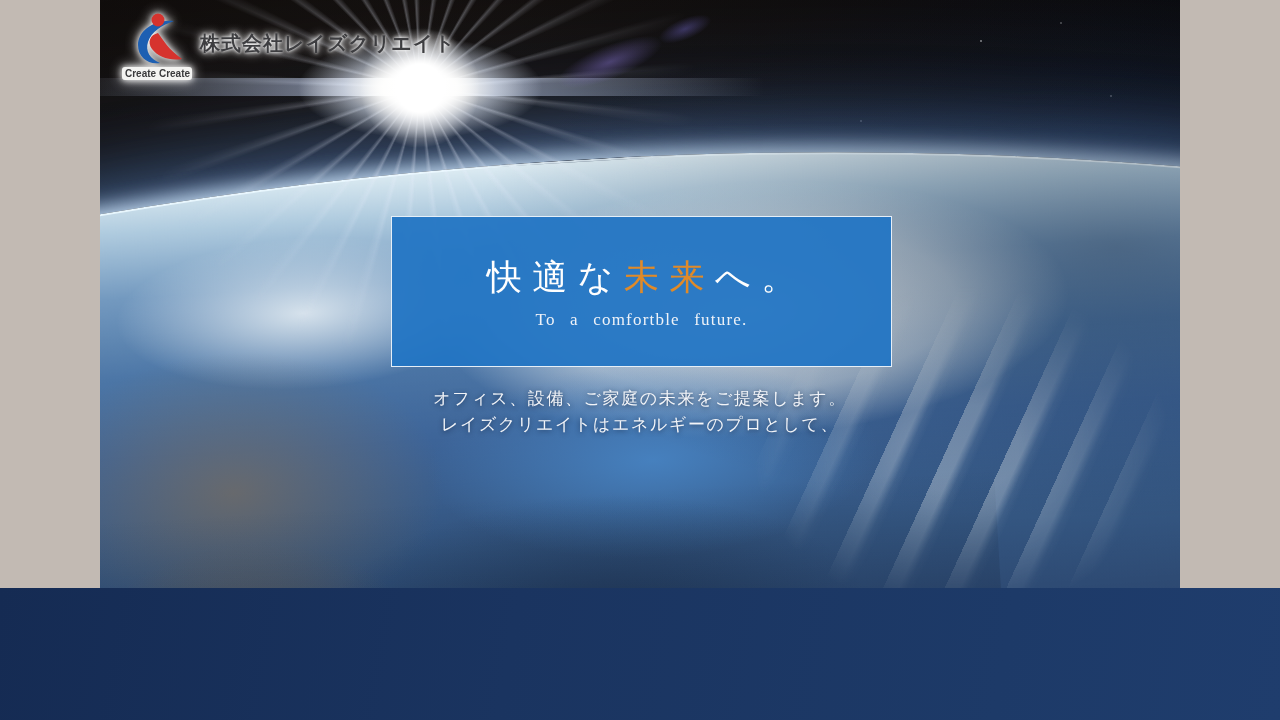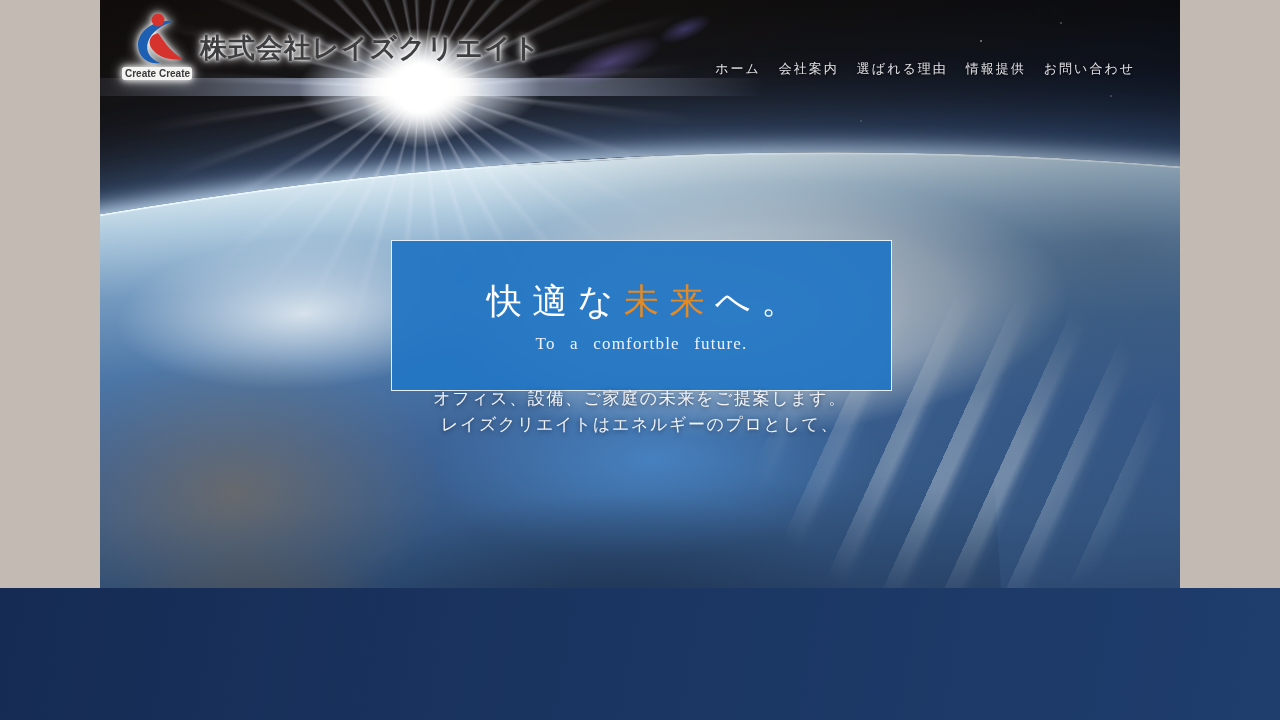--- a/index.html
+++ b/index.html
@@ -79,28 +79,28 @@
       radial-gradient(ellipse 1000px 420px at 94% 42%, rgba(10,16,28,.35), transparent 65%),
       linear-gradient(180deg, rgba(4,4,6,.30) 0px, rgba(4,4,6,0) 130px); }
 
   
   .site-header { position:absolute; left:0; top:0; width:100%; padding:0 45px 0 22px;
     display:flex; align-items:flex-start; z-index:10; }
   .logo-wrap { margin-top:13px; width:70px; cursor:pointer;
     filter:drop-shadow(0 0 3px rgba(255,255,255,.95)) drop-shadow(0 0 6px rgba(255,255,255,.7)); }
   .logo-badge { margin-top:-4px; background:#f4f4f2; border-radius:3px; padding:1px 3px;
     font-size:10px; font-weight:bold; color:#3a3a3c; text-align:center; letter-spacing:0; white-space:nowrap; }
-  .company-name { margin:30px 0 0 8px; font-size:27px; font-weight:bold; color:#3e3e41; letter-spacing:1px;
+  .company-name { margin:30px 0 0 8px; font-size:20px; font-weight:bold; color:#3e3e41; letter-spacing:1px;
     text-shadow:0 0 3px #fff, 0 0 6px #fff, 0 0 11px rgba(255,255,255,.95); }
   .main-nav { margin-left:auto; margin-top:60px; display:flex; gap:18px; }
   .main-nav a { font-size:13px; letter-spacing:2px; color:#e4e4e8; text-decoration:none; cursor:pointer;
     text-shadow:0 1px 3px rgba(0,0,0,.8); }
 
   
-  .message-box { position:absolute; left:50%; top:240px; width:501px; height:151px; margin-left:-249px;
+  .message-box { position:absolute; left:50%; top:216px; width:501px; height:151px; margin-left:-249px;
     background:rgba(34,117,196,.94); border:1px solid rgba(255,255,255,.88);
     text-align:center; z-index:5; }
   .message-box h1 { margin-top:37px; font-family:"Liberation Serif","DejaVu Serif",serif;
     font-size:35px; font-weight:500; color:#fefefe; letter-spacing:.30em; text-indent:.30em; white-space:nowrap; }
   .message-box h1 .accent { color:#e08a28; }
   .message-box .sub { margin-top:9px; font-size:17px; color:#eef2f8; letter-spacing:1.2px; word-spacing:9px;font-family:Liberation Serif, serif; }
 
   .hero-desc { position:absolute; left:50%; top:386px; transform:translateX(-50%);
     text-align:center; z-index:5; color:#f2f4f8; font-size:17px; letter-spacing:1.6px; line-height:26px;
     text-shadow:0 1px 5px rgba(15,30,55,.7); white-space:nowrap; }
@@ -142,27 +142,20 @@
     <header class="site-header">
       <div class="logo-wrap">
         <svg width="66" height="54" viewBox="0 0 66 54">
           <path d="M52,8 C32,6 16,18 16,32 C16,44 26,52 38,50 C28,46 23,38 26,29 C29,19 40,12 52,8 Z" fill="#1d5fb2"></path>
           <path d="M36,20 C42,28 46,36 60,46 C48,48 36,44 30,36 C25,29 28,22 36,20 Z" fill="#d6332e"></path>
           <circle cx="36" cy="7" r="6.5" fill="#d6332e"></circle>
         </svg>
         <div class="logo-badge">Create Create</div>
       </div>
       <div class="company-name">株式会社レイズクリエイト</div>
-      <nav class="main-nav">
-        <a>ホーム</a>
-        <a>会社案内</a>
-        <a>選ばれる理由</a>
-        <a>情報提供</a>
-        <a>お問い合わせ</a>
-      </nav>
     </header>
 
     <div class="message-box">
       <h1><span>快適な</span><span class="accent">未来</span><span>へ。</span></h1>
       <div class="sub">To a comfortble future.</div>
     </div>
 
     <div class="hero-desc">
       <div>オフィス、設備、ご家庭の未来をご提案します。</div>
       <div>レイズクリエイトはエネルギーのプロとして、</div>

